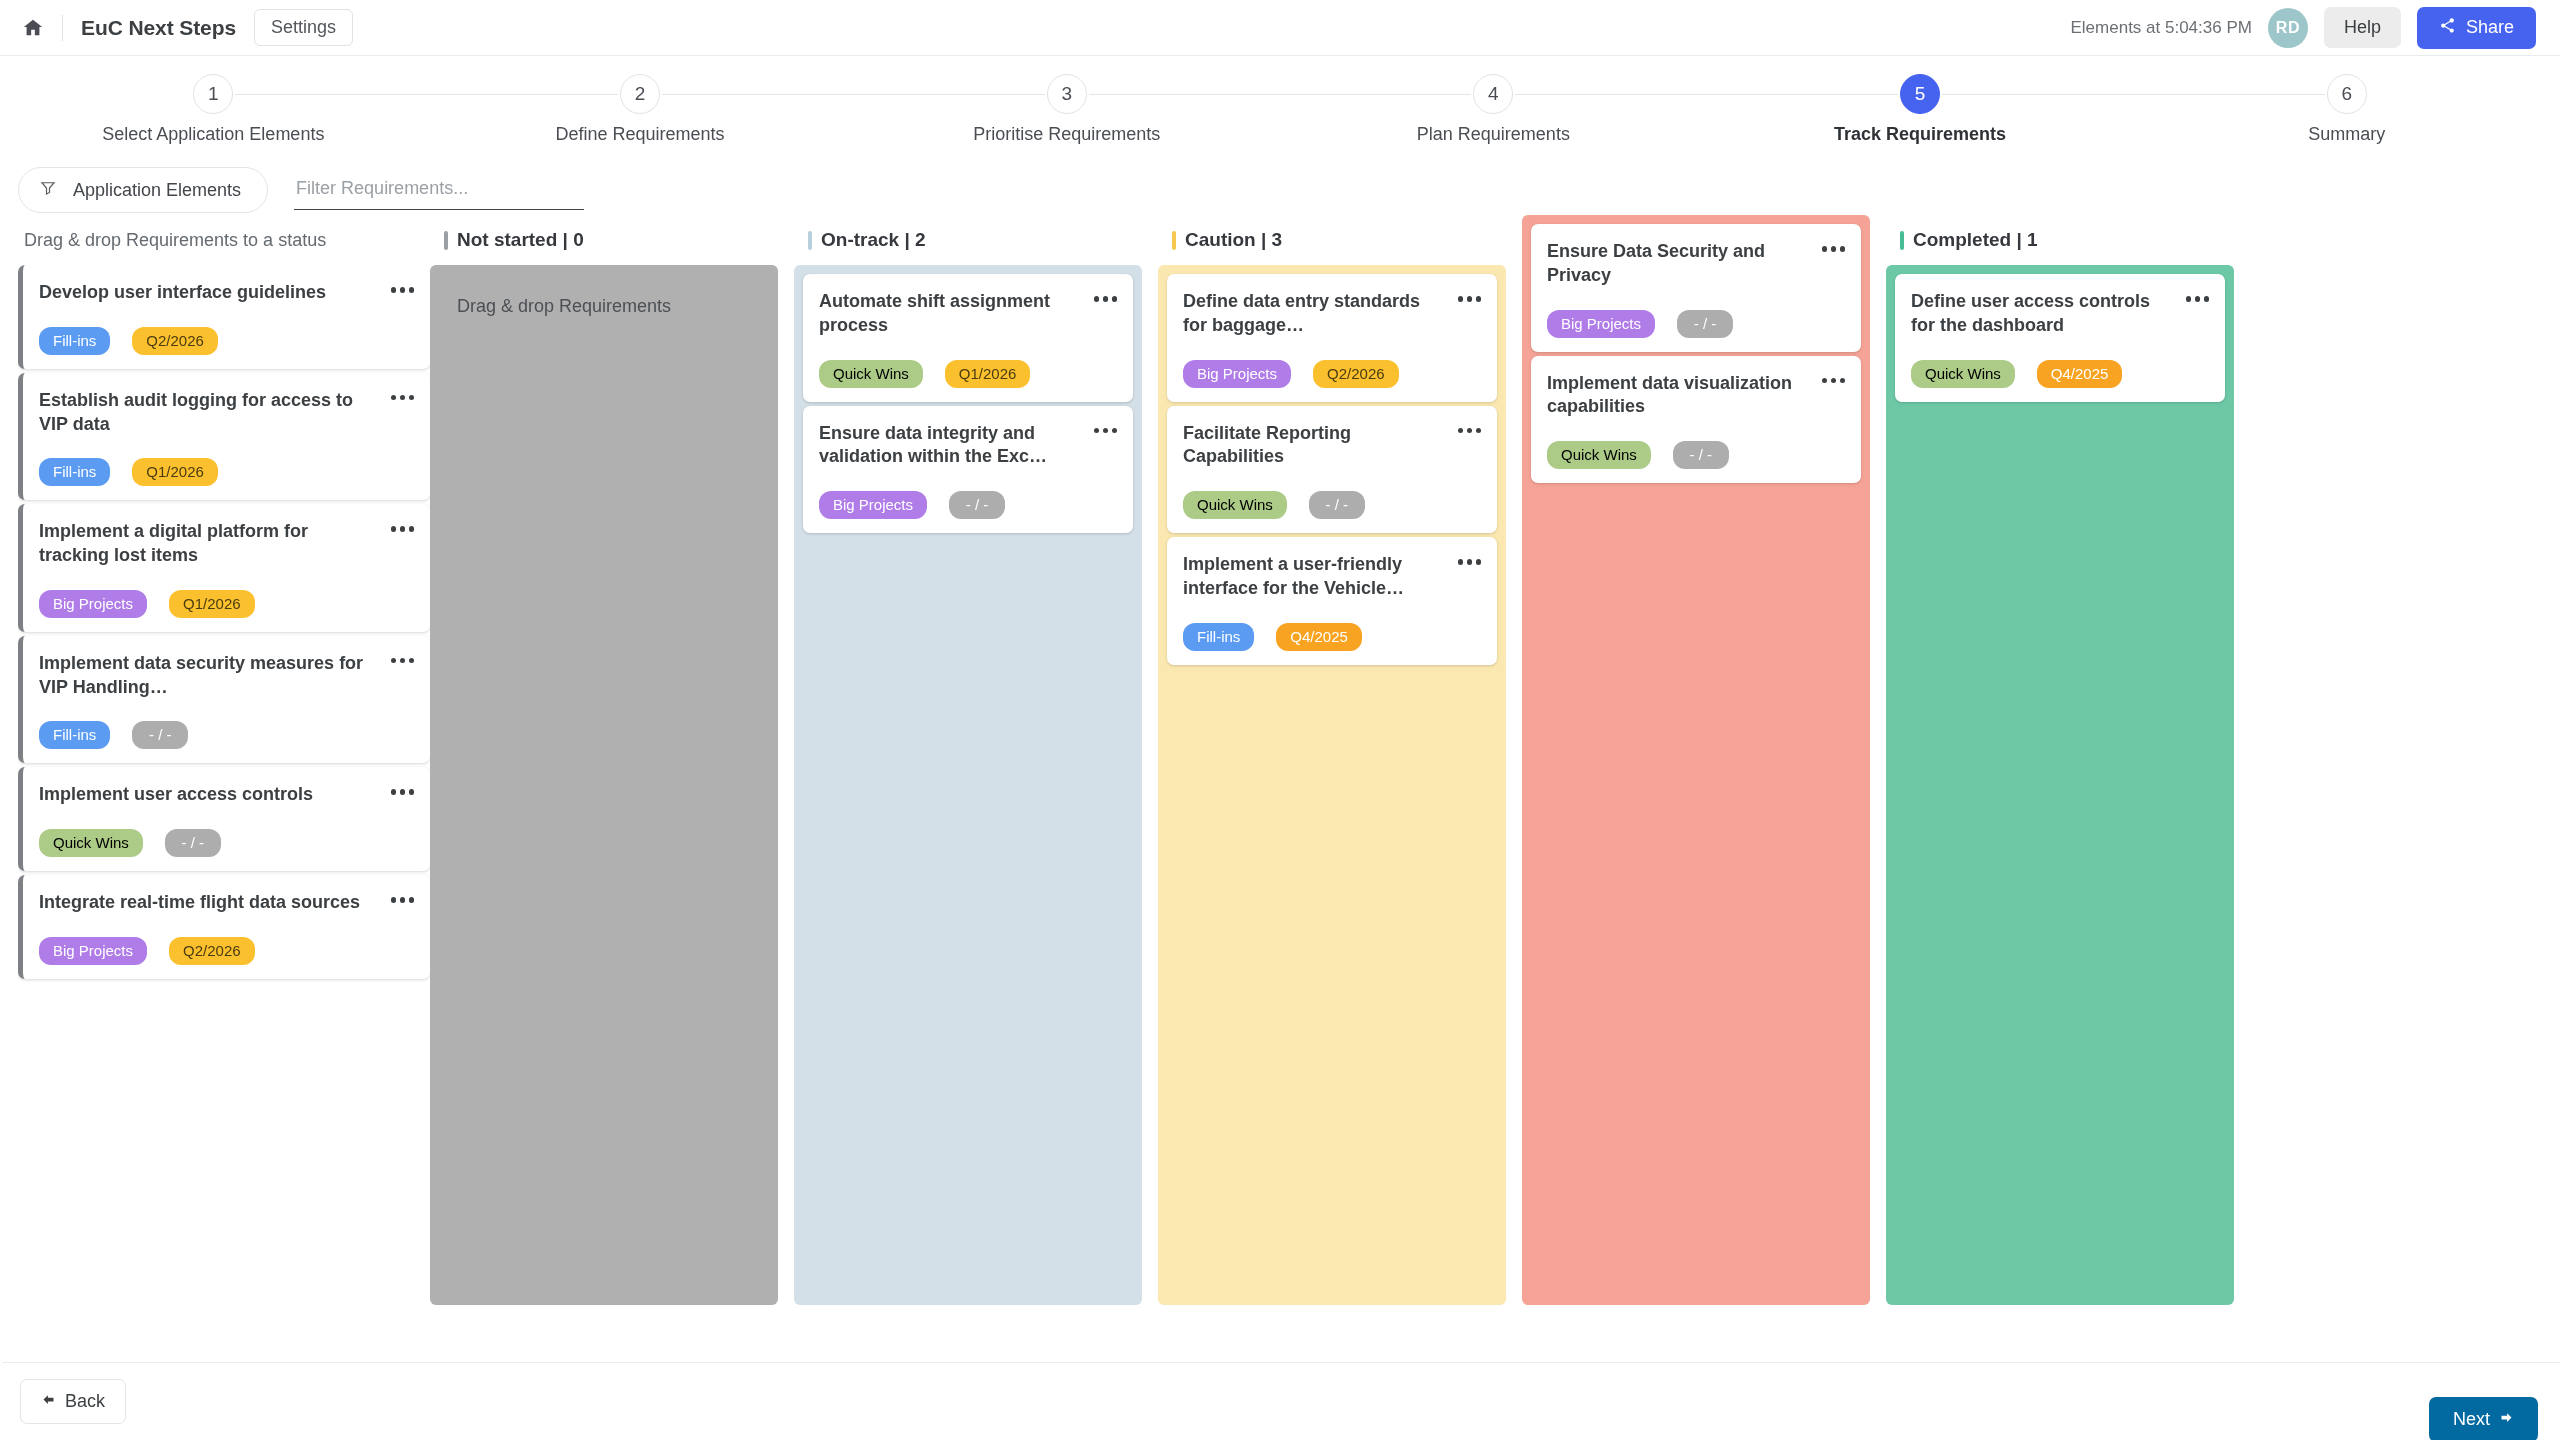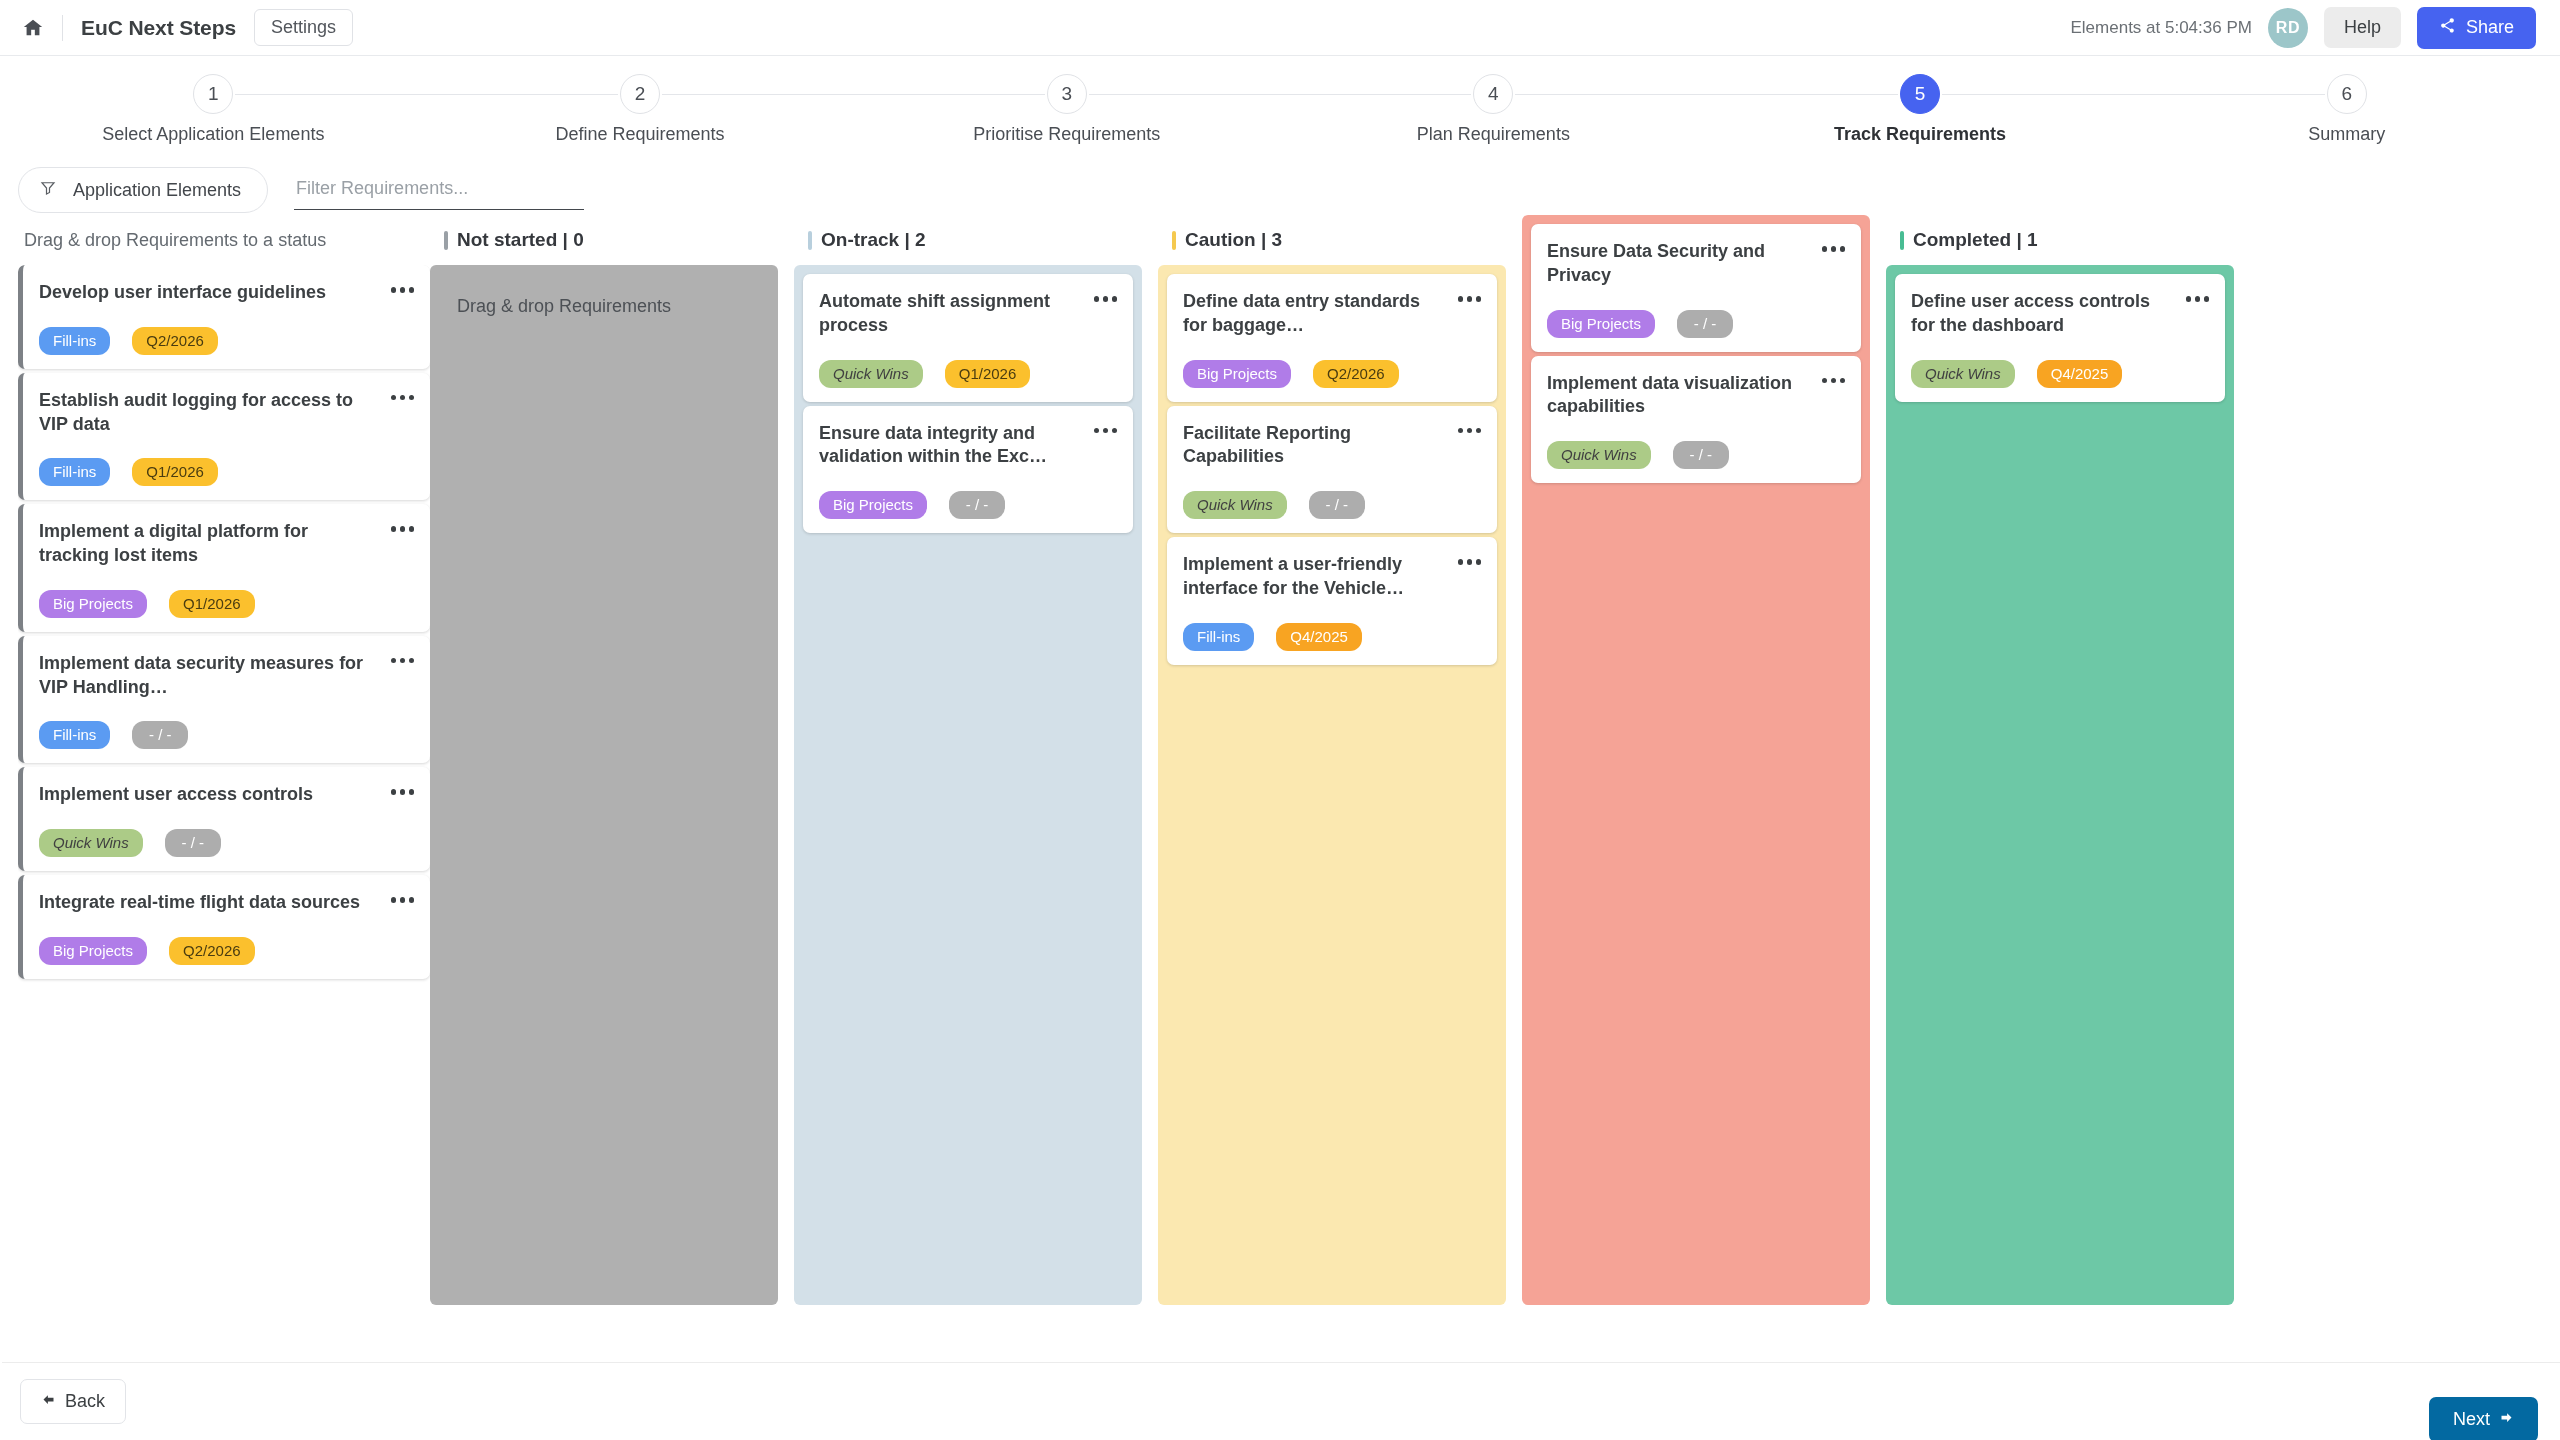--- a/index.html
+++ b/index.html
@@ -119,21 +119,21 @@
   }
   .dots { display: flex; gap: 3.5px; padding-top: 6px; cursor: pointer; flex-shrink: 0; }
   .dots i { width: 5.5px; height: 5.5px; border-radius: 50%; background: #3c4043; display: block; }
   .tags { display: flex; gap: 22px; margin-top: 22px; }
   .tag {
     font-size: 15px; padding: 5px 14px; border-radius: 12px;
     white-space: nowrap; line-height: 1.2;
   }
   .t-fill  { background: #5b9bf2; color: #fff; }
   .t-big   { background: #b07ce8; color: #fff; }
-  .t-quick { background: #accb87; color: #404040; font-style: italic; }
+  .t-quick { background: #accb87; color: #000000; }
   .t-q26   { background: #fbc02d; color: #4a3c10; }
   .t-q25   { background: #f8a422; color: #fff; }
   .t-none  { background: #adadad; color: #fff; min-width: 56px; text-align: center; }
 
   
   .footer {
     position: absolute; bottom: 0; left: 2px; width: 100%; height: 78px;
     border-top: 1px solid #ececec;
     display: flex; align-items: center; justify-content: space-between;
     padding: 0 24px 0 18px; background: #fff;

